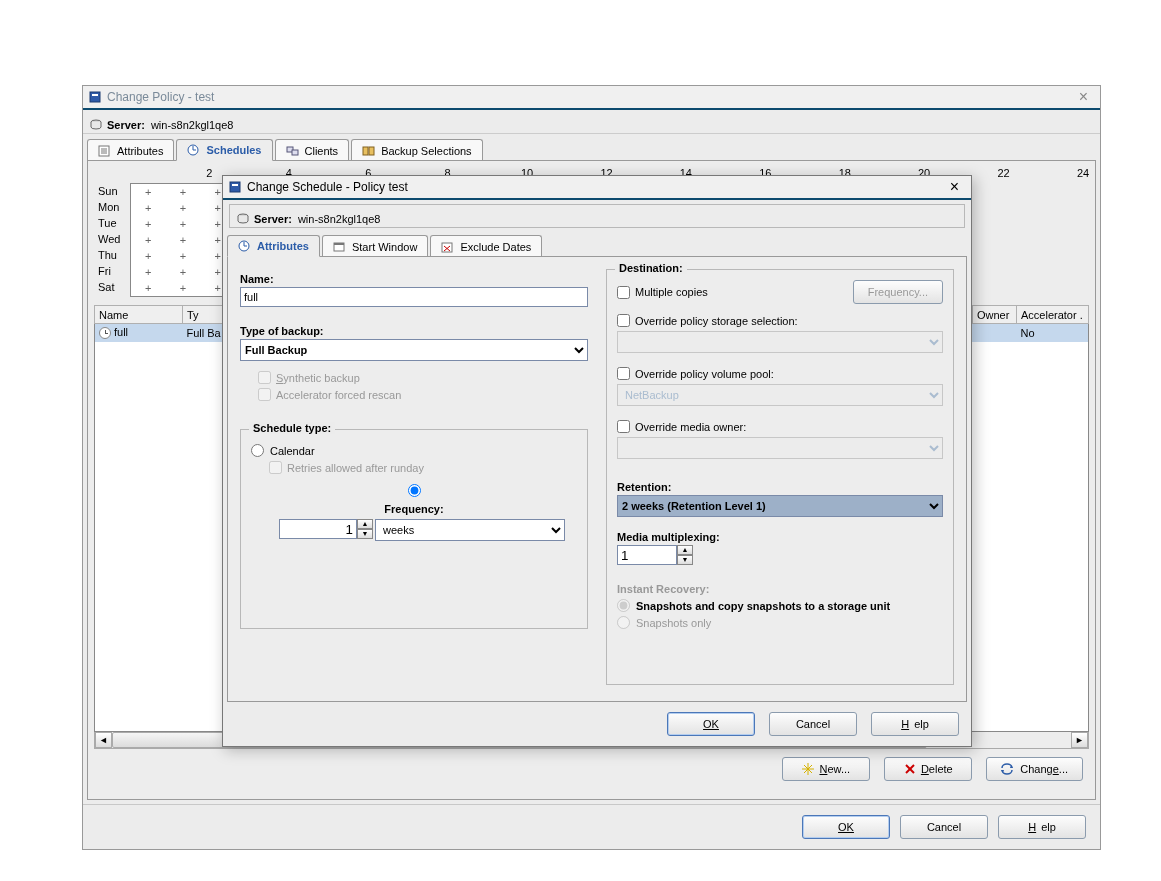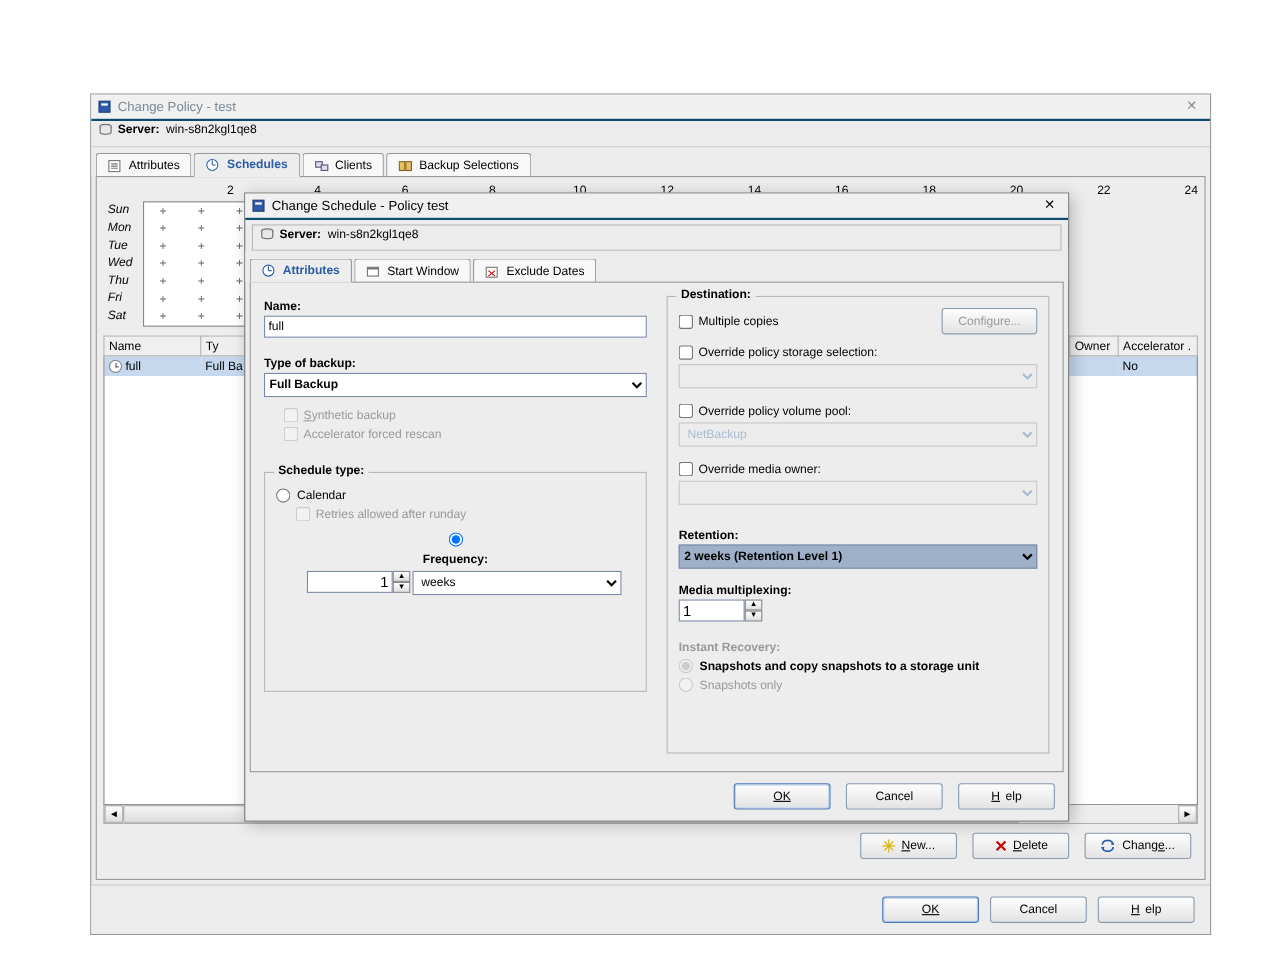--- a/index.html
+++ b/index.html
@@ -5,36 +5,36 @@
 * { box-sizing: border-box; margin: 0; padding: 0; }
 body { font-family: Tahoma, "Segoe UI", Arial, sans-serif; font-size: 11px; background: #fff; color: #000; }
 
 .window { position: relative; width: 1019px; margin: 85px 0 0 82px; border: 1px solid #999; background: #ECECEC; }
 .titlebar { display: flex; align-items: center; height: 24px; padding: 0 6px; background: #F0F0F0; border-bottom: 2px solid #0c4a6e; }
 .titlebar .app-icon { width: 12px; height: 12px; margin-right: 6px; display: inline-flex; }
 .titlebar .title { color: #7a8a99; font-size: 12px; }
 .titlebar .spacer { flex: 1; }
 .close-x { font-size: 16px; color: #888; padding: 0 6px; cursor: pointer; font-family: Arial; }
 
-.serverbar { display: flex; align-items: flex-start; height: 24px; padding: 2px 6px; background: #ECECEC; border-bottom: 1px solid #ccc; }
+.serverbar { display: flex; align-items: flex-end; height: 24px; padding: 2px 6px; background: #ECECEC; border-bottom: 1px solid #ccc; }
 .serverbar .srv-label { font-weight: bold; margin-left: 4px; }
 .serverbar .srv-name { font-weight: normal; margin-left: 6px; }
 .db-icon { width: 14px; height: 12px; display: inline-block; }
 
 .tabstrip { display: flex; align-items: flex-end; padding: 4px 4px 0 4px; background: #ECECEC; }
 .tab { display: flex; align-items: center; height: 22px; padding: 0 10px; margin-right: 2px; border: 1px solid #999; border-bottom: none; background: #F8F8F8; border-radius: 3px 3px 0 0; cursor: pointer; position: relative; top: 1px; }
 .tab.active { background: #EDEDED; border-bottom: 1px solid #EDEDED; color: #2b5ca8; font-weight: bold; z-index: 2; }
 .tab .tab-icon { width: 14px; height: 12px; margin-right: 5px; display: inline-flex; }
 .tabpanel { border: 1px solid #999; margin: 0 4px 4px 4px; padding: 6px; background: #EDEDED; position: relative; }
 
 
 .sched-grid { position: relative; height: 132px; }
 .sched-ruler { position: absolute; left: 36px; right: 6px; top: 0; height: 14px; display: flex; }
 .sched-ruler span { position: absolute; font-size: 11px; top: 0; transform: translateX(-50%); }
-.daylabels { position: absolute; left: 4px; top: 16px; width: 28px; font-style: italic; }
+.daylabels { position: absolute; left: 4px; top: 16px; width: 28px; }
 .daylabels div { height: 16px; line-height: 16px; }
 .grid-box { position: absolute; left: 36px; top: 16px; border: 1px solid #888; background: #fff; height: 114px; }
 .grid-box.left { width: 126px; }
 .grid-box.right { right: 6px; width: 106px; }
 .grid-box td { text-align: center; font-size: 11px; height: 16px; color: #666; }
 .grid-box table { width: 100%; border-collapse: collapse; }
 
 .sched-table-wrap { position: relative; margin-top: 6px; }
 .sched-table { width: 100%; border: 1px solid #888; background: #fff; border-collapse: collapse; }
 .sched-table th { background: #EFEFEF; border: 1px solid #b0b0b0; padding: 2px 4px; font-weight: normal; text-align: left; height: 18px; }
@@ -441,21 +441,21 @@
           <div class="col">
             <div class="groupbox" style="margin-top:0; min-height:416px;">
               <span class="legend">Destination:</span>
 
               <div class="dest-row">
                 <div class="chk">
                   <input type="checkbox" style="">
                   <label>Multiple copies</label>
                 </div>
                 <button class="btn" style="min-width:80px;color:#999;" disabled="">
-                    <span>Configure...</span>
+                    <span>Frequency...</span>
                   </button>
               </div>
 
               <div class="chk" style="margin-top:10px;">
                 <input type="checkbox" style="">
                 <label>Override policy storage selection:</label>
               </div>
               <select class="sel ro" disabled=""><option></option></select>
 
               <div class="chk" style="margin-top:14px;">

